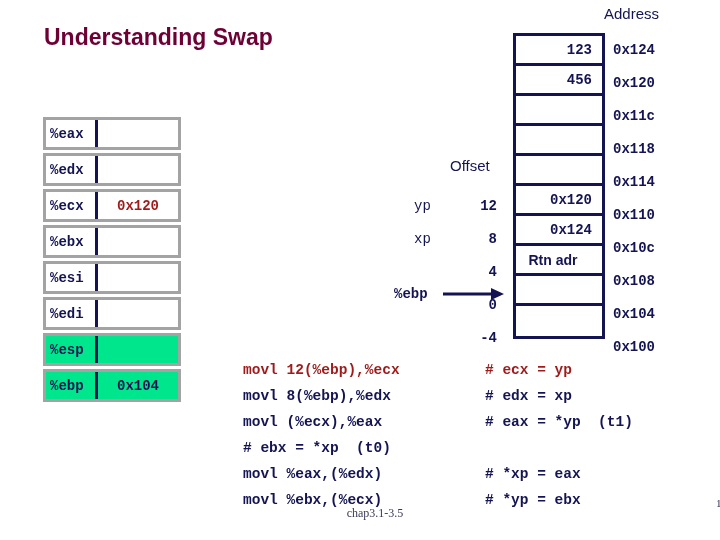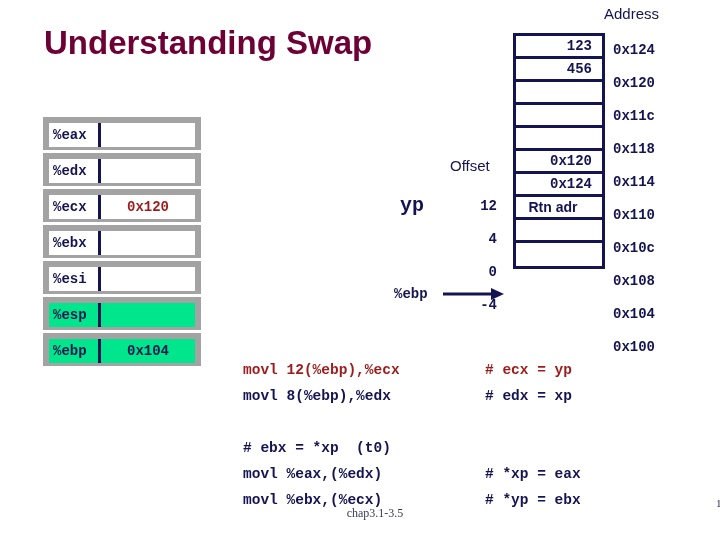--- a/index.html
+++ b/index.html
@@ -22,21 +22,21 @@
     left: 0; top: 0;
     width: 720px; height: 540px;
   }
 
   
   #slide-title {
     position: absolute;
     left: 44px;
     top: 24px;
     font-family: "Liberation Sans", sans-serif;
-    font-size: 33px;
+    font-size: 23px;
     font-weight: bold;
     color: #6d0035;
     letter-spacing: 0px;
     white-space: nowrap;
   }
 
   
   .hdr-label {
     position: absolute;
     font-family: "Liberation Sans", sans-serif;
@@ -47,23 +47,23 @@
   }
 
   
   #register-file {
     position: absolute;
     left: 43px;
     top: 117px;
   }
   .reg-row {
     display: flex;
-    width: 158px;
+    width: 138px;
     height: 33px;
-    border: 6px solid #a3a3a3;
+    border: 3px solid #a3a3a3;
     border-bottom-width: 3px;
     margin-bottom: 3px;
     box-sizing: border-box;
     background: #ffffff;
   }
   .reg-name {
     width: 52px;
     border-right: 3px solid #141452;
     box-sizing: border-box;
     display: flex;
@@ -94,21 +94,21 @@
   #memory-table {
     position: absolute;
     left: 513px;
     top: 33px;
     width: 92px;
     border: 3px solid #141452;
     box-sizing: border-box;
     background: #ffffff;
   }
   .mem-cell {
-    height: 23px;
+    height: 30px;
     border-bottom: 3px solid #141452;
     box-sizing: border-box;
     display: flex;
     align-items: center;
     justify-content: flex-end;
     padding-right: 10px;
     font-family: "Liberation Mono", "DejaVu Sans Mono", monospace;
     font-size: 14px;
     font-weight: bold;
     color: #141452;
@@ -156,24 +156,24 @@
   }
   .off-row {
     height: 33px;
     display: flex;
     align-items: center;
     justify-content: flex-end;
     position: relative;
   }
   .off-var {
     position: absolute;
-    left: 10px;
-    font-family: "Liberation Mono", "DejaVu Sans Mono", monospace;
-    font-size: 20px;
-    font-weight: bold;
+    left: 24px;
+    font-family: "Liberation Mono", "DejaVu Sans Mono", monospace;
+    font-size: 14px;
+    font-weight: normal;
     color: #141452;
   }
   .off-num {
     font-family: "Liberation Mono", "DejaVu Sans Mono", monospace;
     font-size: 14px;
     font-weight: bold;
     color: #141452;
     padding-right: 8px;
   }
 
@@ -254,20 +254,24 @@
       <div class="reg-row">
         <div class="reg-name">%ecx</div>
         <div class="reg-val accent">0x120</div>
       </div>
       <div class="reg-row">
         <div class="reg-name">%ebx</div>
         <div class="reg-val"></div>
       </div>
       <div class="reg-row">
         <div class="reg-name">%esi</div>
+        <div class="reg-val"></div>
+      </div>
+      <div class="reg-row">
+        <div class="reg-name">%edi</div>
         <div class="reg-val"></div>
       </div>
       <div class="reg-row highlight">
         <div class="reg-name">%esp</div>
         <div class="reg-val"></div>
       </div>
       <div class="reg-row highlight">
         <div class="reg-name">%ebp</div>
         <div class="reg-val">0x104</div>
       </div>
@@ -300,20 +304,24 @@
       <div class="addr-item">0x100</div>
     </div>
 
   <div class="hdr-label" id="offset-header">Offset</div>
   <div id="offset-column">
       <div class="off-row">
         <span class="off-var">yp</span>
         <span class="off-num">12</span>
       </div>
       <div class="off-row">
+        <span class="off-var">xp</span>
+        <span class="off-num">8</span>
+      </div>
+      <div class="off-row">
         <span class="off-var"></span>
         <span class="off-num">4</span>
       </div>
       <div class="off-row">
         <span class="off-var"></span>
         <span class="off-num">0</span>
       </div>
       <div class="off-row">
         <span class="off-var"></span>
         <span class="off-num">-4</span>
@@ -322,21 +330,21 @@
 
   <div id="ebp-pointer">%ebp</div>
   <svg id="ebp-arrow" width="62" height="14" viewBox="0 0 62 14">
     <line x1="0" y1="7" x2="48" y2="7" stroke="#141452" stroke-width="3"></line>
     <polygon points="48,1 61,7 48,13" fill="#141452"></polygon>
   </svg>
 
   <div id="code-listing">
       <div class="code-line accent"><span class="code-instr">movl 12(%ebp),%ecx</span><span class="code-comment"># ecx = yp</span></div>
       <div class="code-line"><span class="code-instr">movl 8(%ebp),%edx</span><span class="code-comment"># edx = xp</span></div>
-      <div class="code-line"></div>
+      <div class="code-line"><span class="code-instr">movl (%ecx),%eax</span><span class="code-comment"># eax = *yp  (t1)</span></div>
       <div class="code-line"><span class="code-comment"># ebx = *xp  (t0)</span></div>
       <div class="code-line"><span class="code-instr">movl %eax,(%edx)</span><span class="code-comment"># *xp = eax</span></div>
       <div class="code-line"><span class="code-instr">movl %ebx,(%ecx)</span><span class="code-comment"># *yp = ebx</span></div>
     </div>
 
   <div id="footer-note">chap3.1-3.5</div>
   <div id="page-number">16</div>
 
 </div>
 

